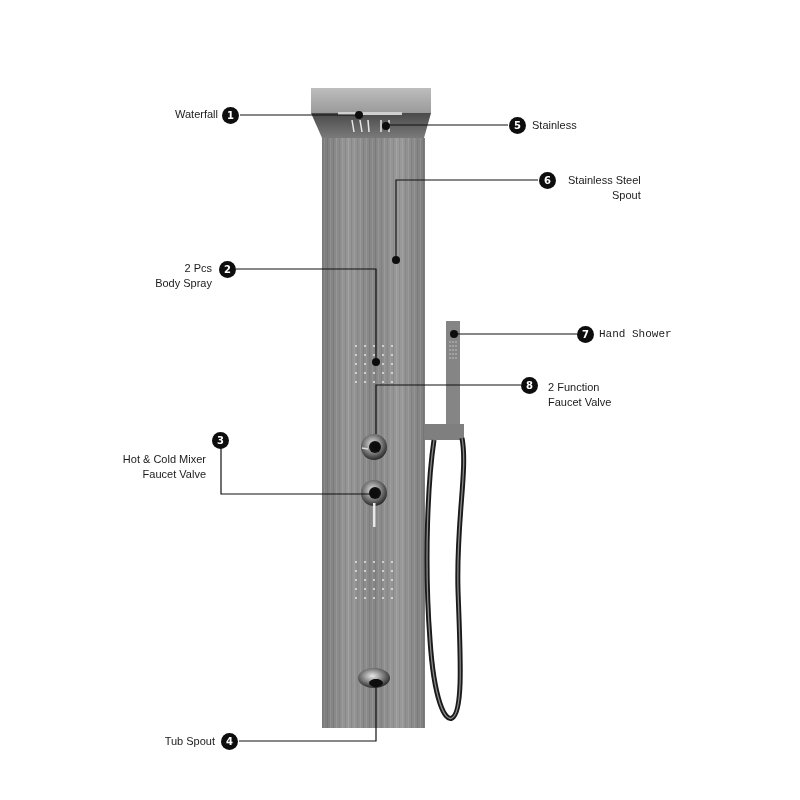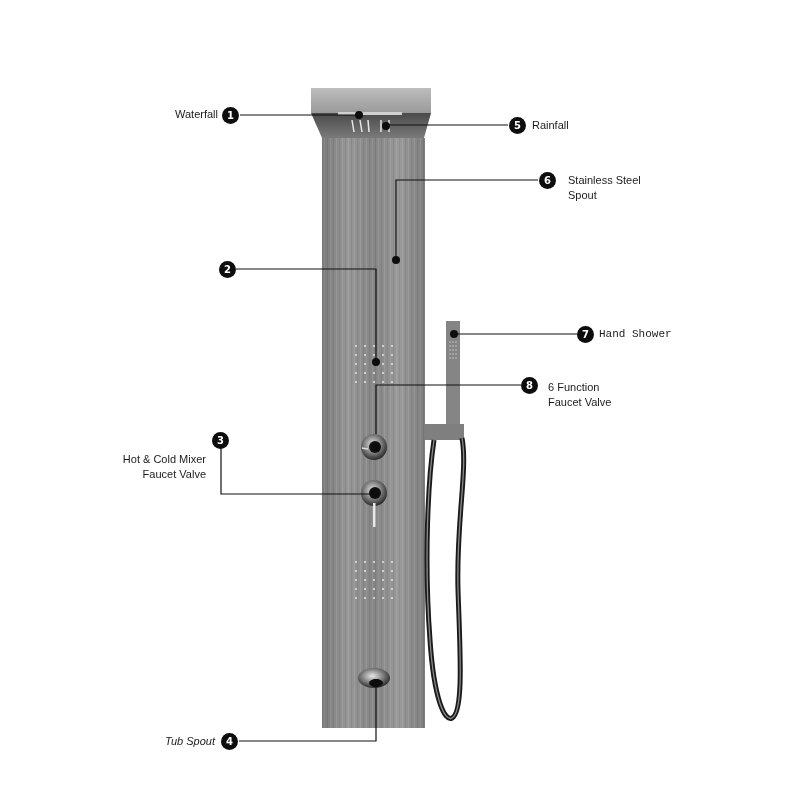--- a/index.html
+++ b/index.html
@@ -177,41 +177,45 @@
       <circle cx="374" cy="493" r="4"></circle>
       <circle cx="454" cy="334" r="4"></circle>
       <circle cx="376" cy="683" r="4"></circle>
     </g>
   </svg>
 
   <div class="label right" style="left:150px; top:107px; width:68px;">Waterfall</div>
   <div class="badge" style="left:222px; top:107px;">1</div>
 
   <div class="badge" style="left:509px; top:117px;">5</div>
-  <div class="label" style="left:532px; top:118px;">Rainfall</div>
+  <div class="label" style="left:532px; top:118px;">Stainless</div>
 
   <div class="badge" style="left:539px; top:172px;">6</div>
-  <div class="label" style="left:568px; top:173px;">
+  <div class="label" style="left:568px; top:173px;text-align:right;">
     <div>Stainless Steel</div>
     <div>Spout</div>
   </div>
 
+  <div class="label right" style="left:120px; top:261px; width:92px;">
+    <div>2 Pcs</div>
+    <div>Body Spray</div>
+  </div>
   <div class="badge" style="left:219px; top:261px;">2</div>
 
   <div class="badge" style="left:577px; top:326px;">7</div>
   <div class="label" style="left:599px; top:327px;font-family:Liberation Mono, monospace;">Hand Shower</div>
 
   <div class="badge" style="left:521px; top:377px;">8</div>
   <div class="label" style="left:548px; top:380px;">
-    <div>6 Function</div>
+    <div>2 Function</div>
     <div>Faucet Valve</div>
   </div>
 
   <div class="label right" style="left:90px; top:452px; width:116px;">
     <div>Hot &amp; Cold Mixer</div>
     <div>Faucet Valve</div>
   </div>
   <div class="badge" style="left:212px; top:432px;">3</div>
 
-  <div class="label right" style="left:140px; top:734px; width:75px;font-style:italic;">Tub Spout</div>
+  <div class="label right" style="left:140px; top:734px; width:75px;">Tub Spout</div>
   <div class="badge" style="left:221px; top:733px;">4</div>
 
 </div>
 
 </body></html>

